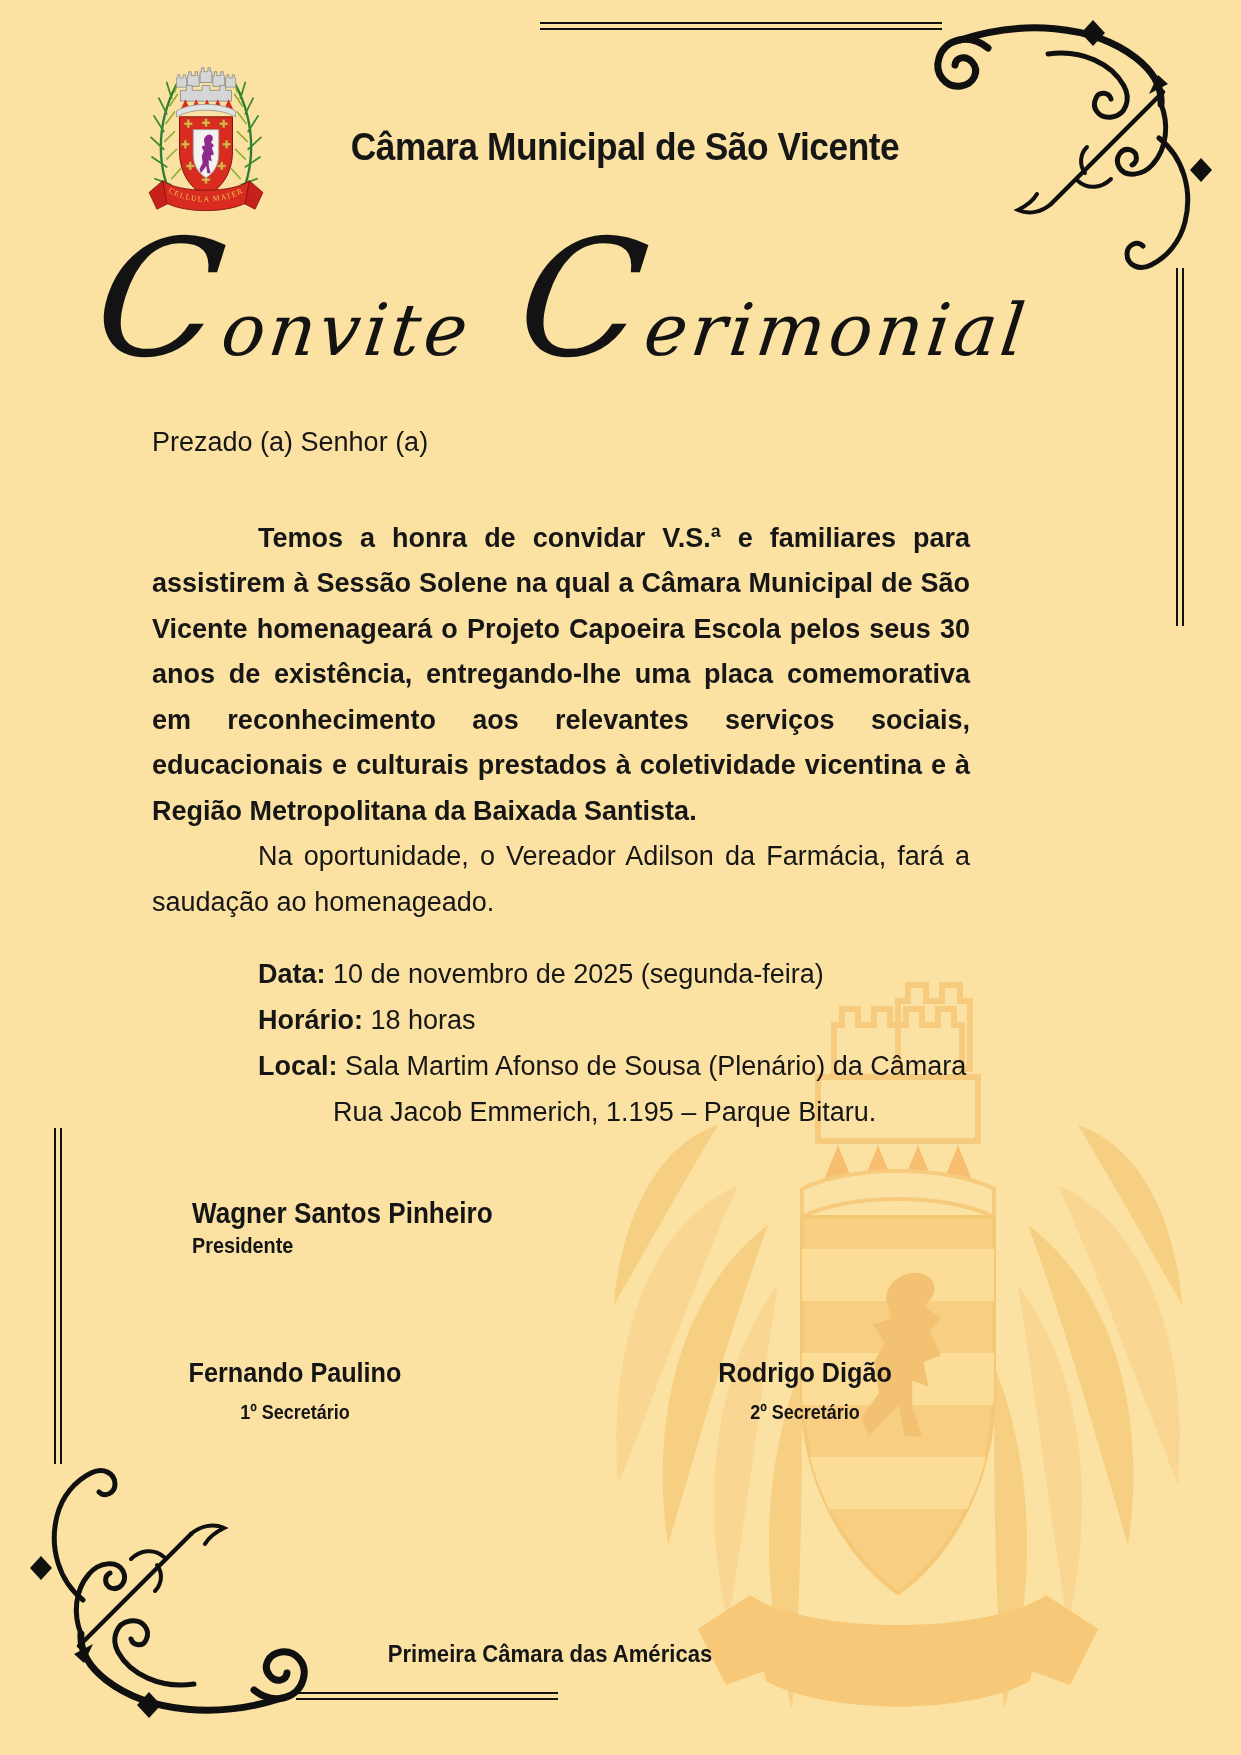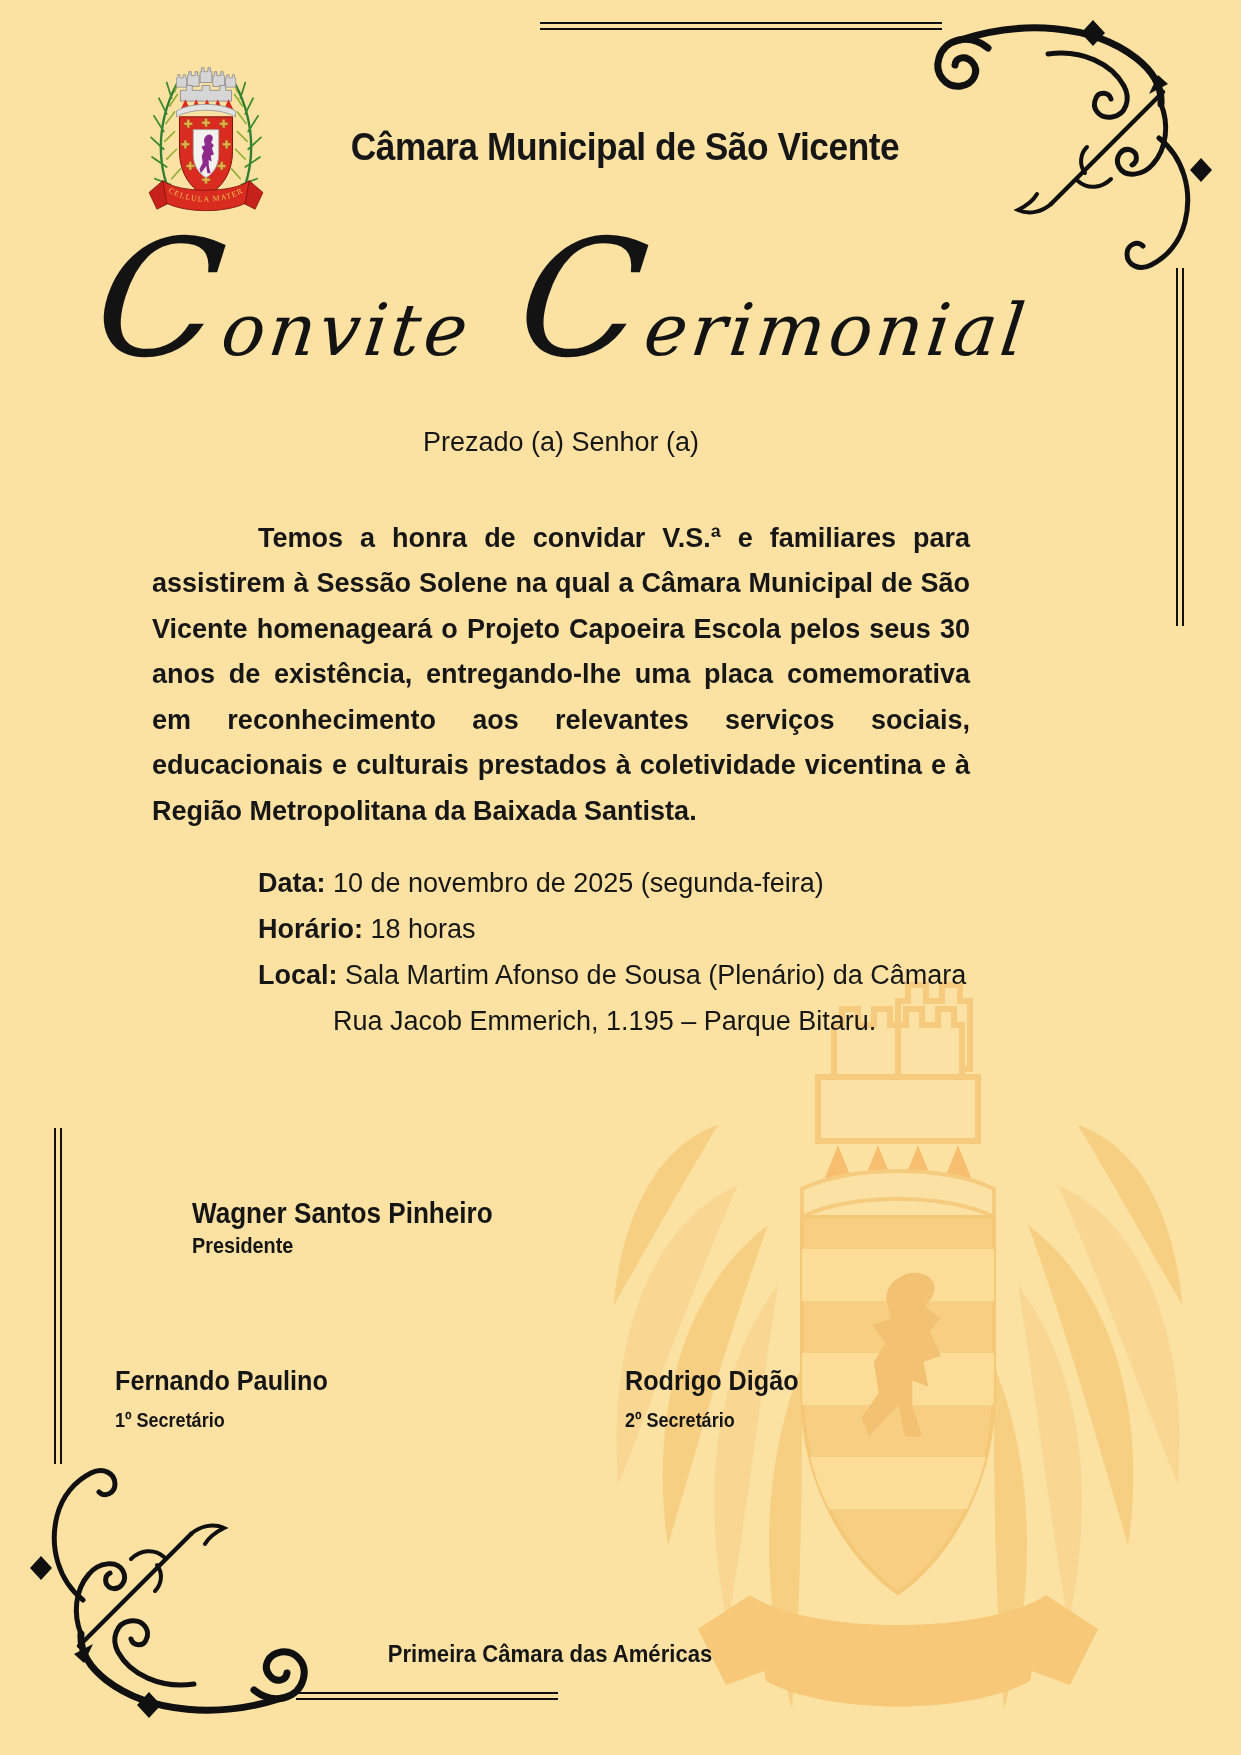--- a/index.html
+++ b/index.html
@@ -32,31 +32,31 @@
   }
   .script-word{display:inline-block;line-height:1.05;}
   .script-word::first-letter{font-size:2.25em;}
   .script-word + .script-word{margin-left:46px;}
   
   .letter{
     position:absolute;left:152px;top:420px;width:818px;z-index:2;
     font-size:27px;line-height:45.5px;color:#161616;
   }
   .letter p{margin:0;}
-  .greeting{text-align:center;}
+  .greeting{text-align:left;}
   .para{ text-align:justify; text-indent:106px;}
   .para.first{margin-top:50px;font-weight:bold;}
   .details{margin-top:26px;margin-left:106px;line-height:46px;}
   .details .lbl{font-weight:bold;}
   .indent2{padding-left:75px;}
   
   .sig-president{position:absolute;left:152px;top:1196px;width:800px;text-align:left;z-index:2;}
   .sig-president .name{font-size:29px;font-weight:bold;line-height:34px;}
   .sig-president .role{font-size:22px;font-weight:bold;line-height:32px;}
-  .sig-sec{position:absolute;top:1356px;width:400px;z-index:2;margin-top:8px;}
+  .sig-sec{position:absolute;top:1356px;width:400px;text-align:center;z-index:2;}
   .sig-sec .name{font-size:28px;font-weight:bold;line-height:34px;}
   .sig-sec .role{font-size:20px;font-weight:bold;line-height:28px;margin-top:8px;}
   .sec1{left:95px;}
   .sec2{left:605px;}
   .cond{transform:scaleX(.9);transform-origin:center;}
   .footer-motto{
     position:absolute;left:150px;top:1640px;width:800px;text-align:center;z-index:2;
     font-size:24px;font-weight:bold;transform:scaleX(.92);transform-origin:center;
   }
 </style>
@@ -227,20 +227,21 @@
 
 <div class="org-title">Câmara Municipal de São Vicente</div>
 
 <div class="script-title">
   <span class="script-word">Convite</span><span class="script-word">Cerimonial</span>
 </div>
 
 <div class="letter">
   <p class="greeting">Prezado (a) Senhor (a)</p>
   <p class="para first"><span>Temos a honra de convidar V.S.ª e familiares para assistirem à Sessão Solene na qual a Câmara Municipal de São Vicente homenageará o </span><b>Projeto Capoeira Escola</b><span> pelos seus 30 anos de existência, entregando-lhe uma placa comemorativa em reconhecimento aos relevantes serviços sociais, educacionais e culturais prestados à coletividade vicentina e à Região Metropolitana da Baixada Santista.</span></p>
+  <p class="para">Na oportunidade, o Vereador Adilson da Farmácia, fará a saudação ao homenageado.</p>
 
   <div class="details">
     <div><span class="lbl">Data:</span><span> 10 de novembro de 2025 (segunda-feira)</span></div>
     <div><span class="lbl">Horário:</span><span> 18 horas</span></div>
     <div><span class="lbl">Local:</span><span> Sala Martim Afonso de Sousa (Plenário) da Câmara</span></div>
     <div class="indent2">Rua Jacob Emmerich, 1.195 – Parque Bitaru.</div>
   </div>
 </div>
 
 <div class="sig-president">

